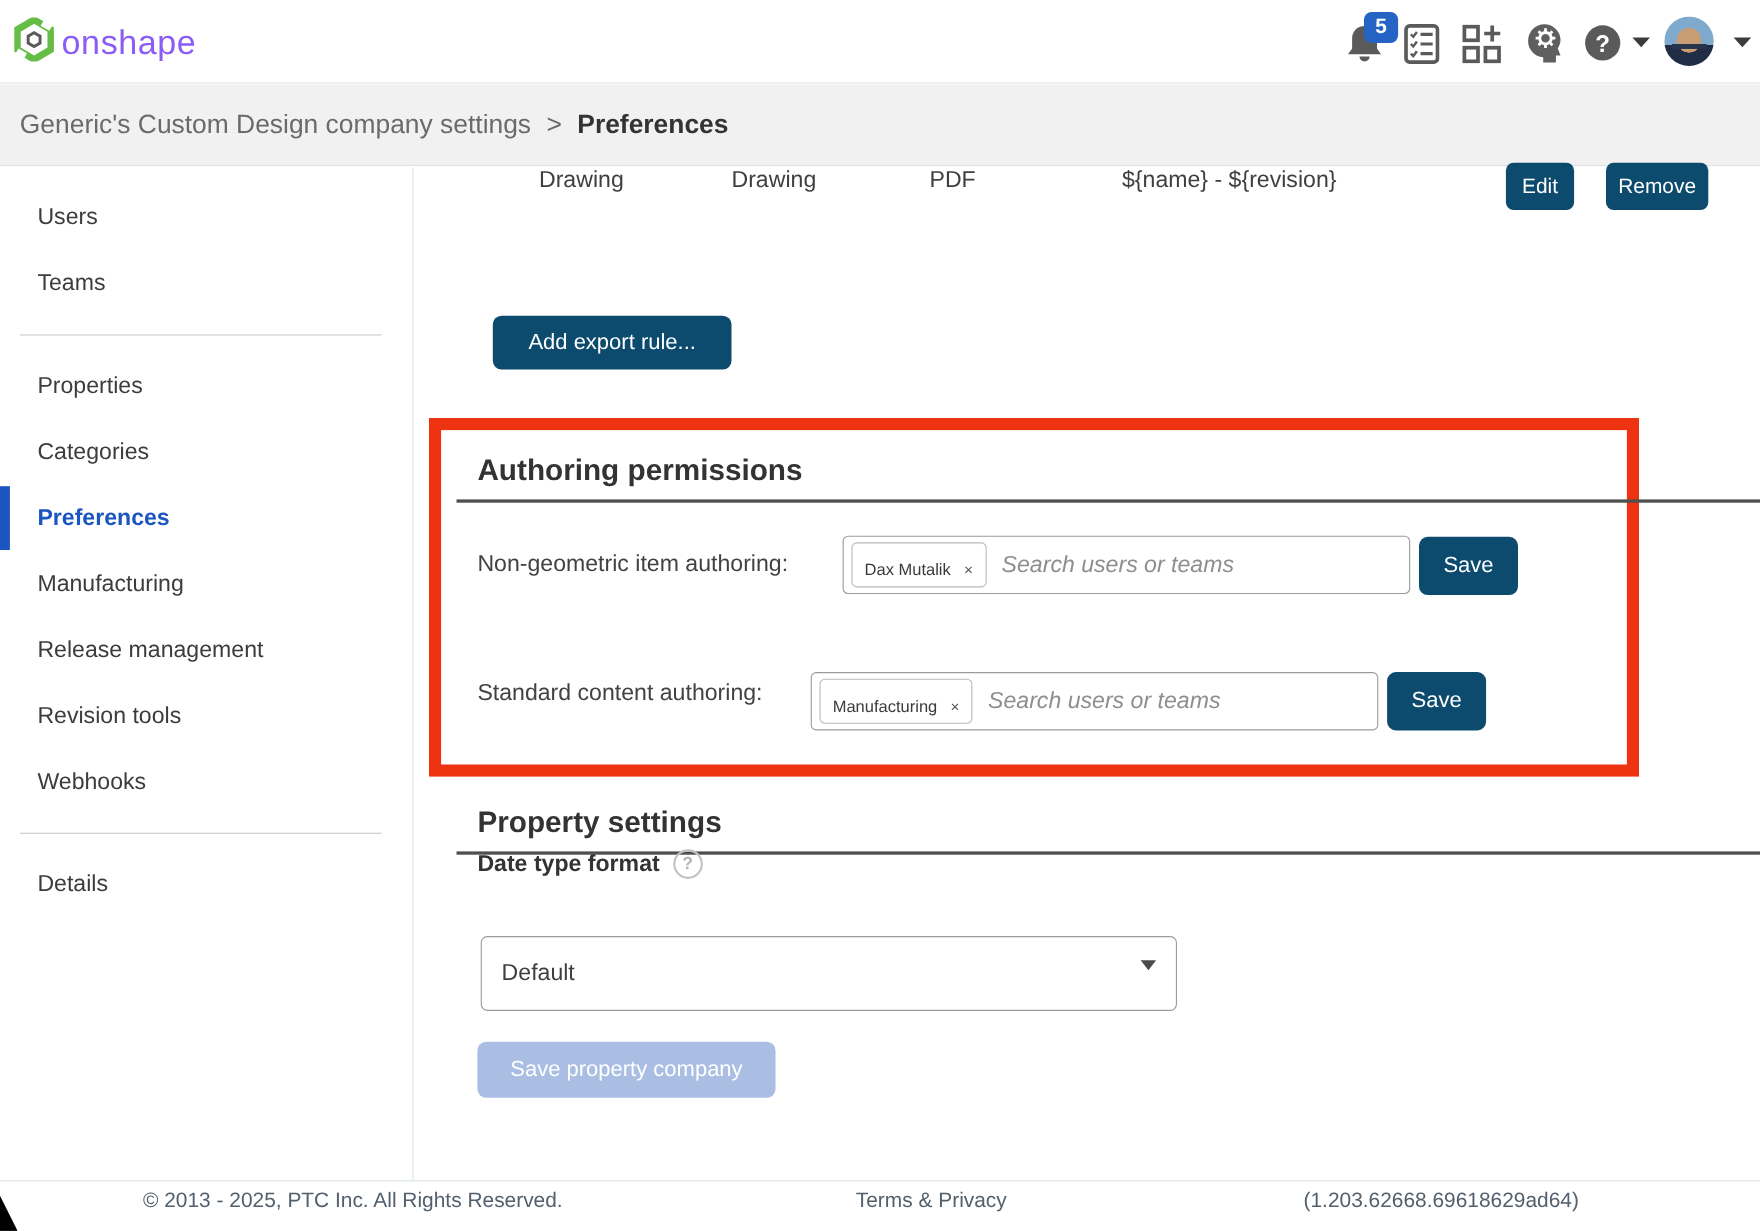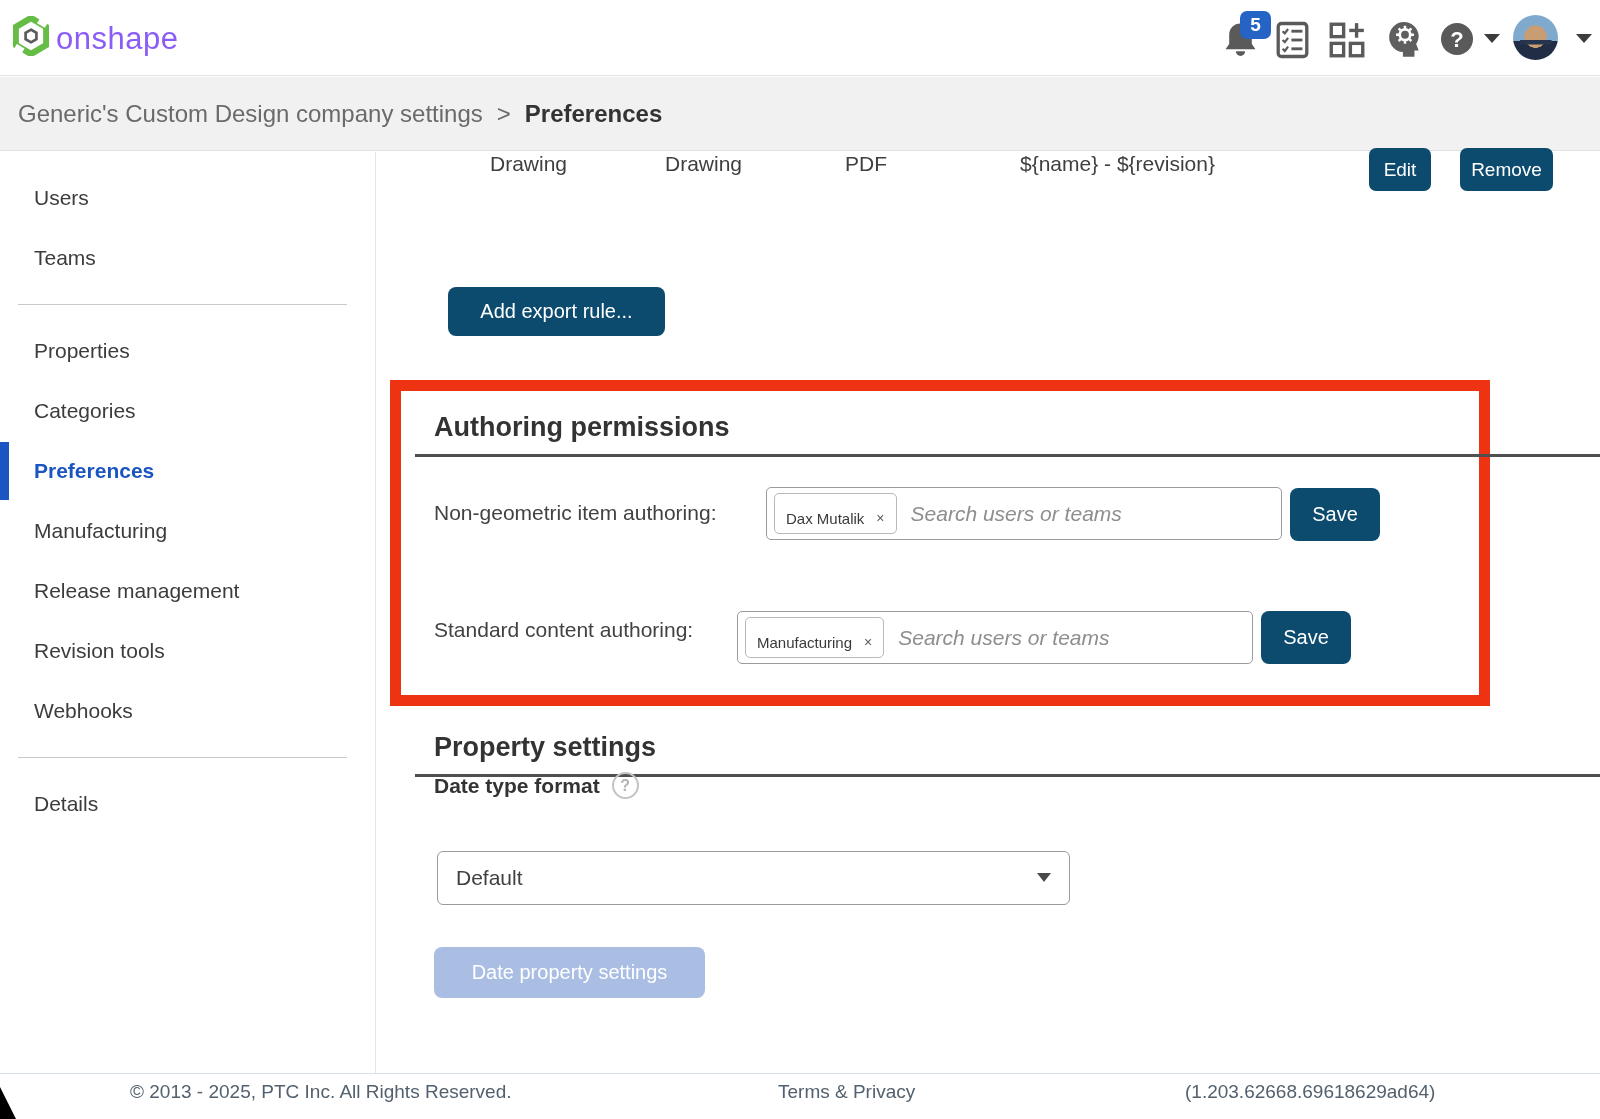--- a/index.html
+++ b/index.html
@@ -65,21 +65,21 @@
   .search-box input { flex:1; border:none; outline:none; font-size:21px; margin-left:14px;
                       font-family:"Liberation Sans", sans-serif; color:#000000; min-width:0; background:transparent; }
   .search-box input::placeholder { font-style:italic; color:#8e8e8e; }
   .save-btn { width:90px; height:53px; font-size:20px; border-radius:8px; }
 
   .date-label { position:absolute; left:434px; top:772px; font-size:21px; font-weight:bold; color:#333;
                 display:flex; align-items:center; }
   .help-circle { display:inline-flex; align-items:center; justify-content:center; width:27px; height:27px;
                  border:2px solid #c3c3c3; border-radius:50%; color:#b3b3b3; font-size:16px; font-weight:bold;
                  margin-left:12px; }
-  .dropdown { position:absolute; left:437px; top:851px; width:633px; height:54px; border:1px solid #9b9b9b;
+  .dropdown { position:absolute; left:437px; top:851px; width:633px; height:68px; border:1px solid #9b9b9b;
               border-radius:6px; background:#fff; display:flex; align-items:center; padding-left:18px;
               font-size:21px; color:#3f3f3f; cursor:pointer; }
   .dd-caret { position:absolute; right:18px; top:21px; width:0; height:0;
               border-left:7px solid transparent; border-right:7px solid transparent; border-top:9px solid #4a4a4a; }
   .save-prop-btn { left:434px; top:947px; width:271px; height:51px; background:#aabee4; font-size:20px;
                    border-radius:8px; cursor:default; }
 
   
   .footer-rule { position:absolute; left:0; top:1073px; width:1600px; height:1px; background:#d9e0e7; }
   .foot-text { position:absolute; top:1081px; font-size:19px; color:#53606d; }
@@ -245,21 +245,21 @@
   <div class="date-label">
     <span>Date type format</span>
     <span class="help-circle">?</span>
   </div>
 
   <div class="dropdown">
     <span>Default</span>
     <span class="dd-caret"></span>
   </div>
 
-  <button class="btn-blue save-prop-btn" style="position:absolute;" disabled="">Date property settings</button>
+  <button class="btn-blue save-prop-btn" style="position:absolute;" disabled="">Save property company</button>
 
   <div class="footer-rule"></div>
   <div class="foot-text" style="left:130px;">© 2013 - 2025, PTC Inc. All Rights Reserved.</div>
   <div class="foot-text" style="left:778px;">Terms &amp; Privacy</div>
   <div class="foot-text" style="left:1185px;">(1.203.62668.69618629ad64)</div>
 
   <div class="cursor-wedge"></div>
 </div>
 
 </body></html>

